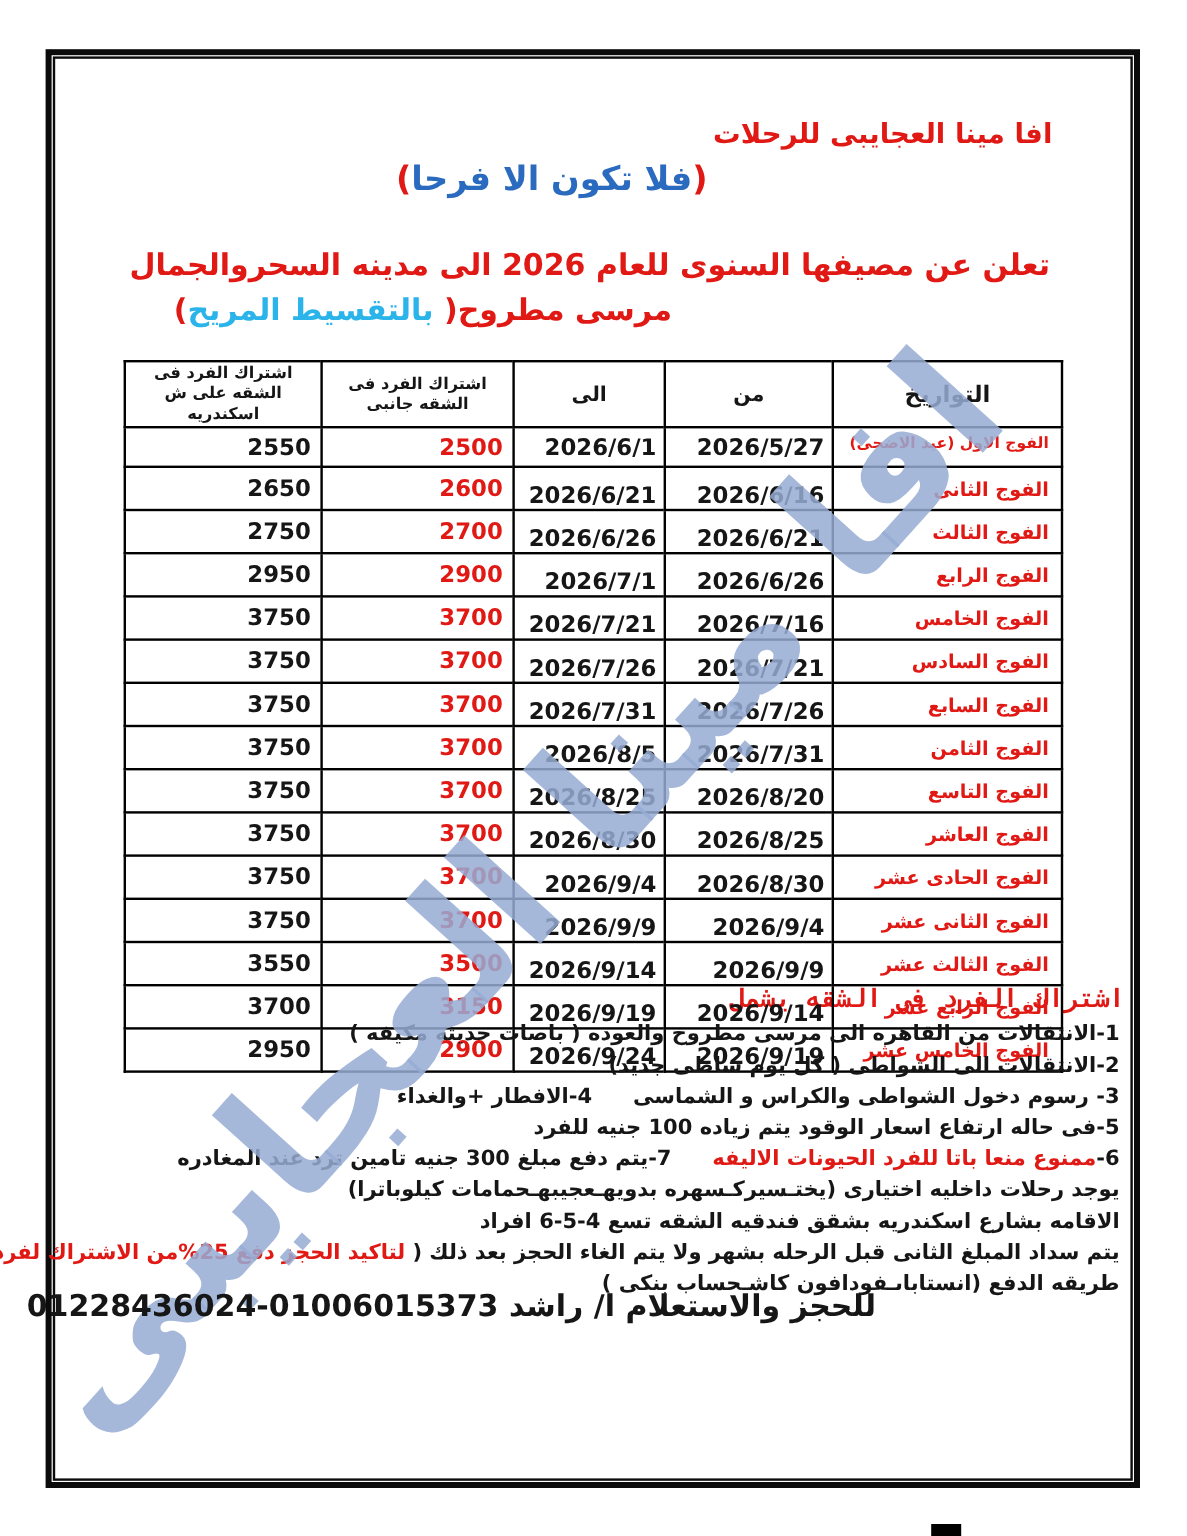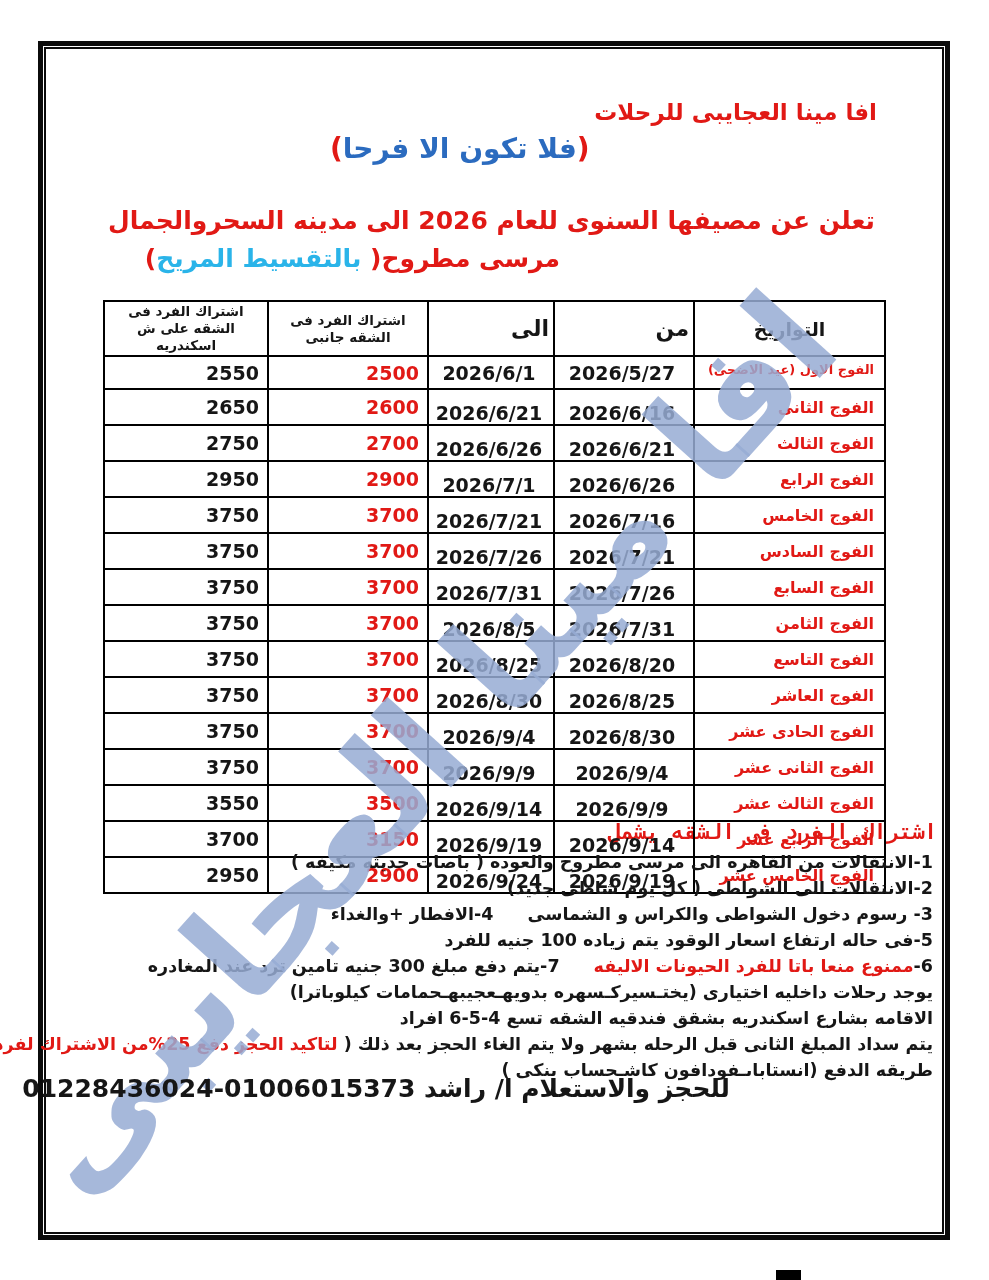--- a/index.html
+++ b/index.html
@@ -26,27 +26,27 @@
     transform:rotate(-48deg);font-size:142px;line-height:180px;
     color:rgba(151,171,212,0.85);white-space:nowrap;z-index:3;
     pointer-events:none;direction:rtl;
   }
 
   
   .tbl{position:absolute;left:103px;top:300px;border-collapse:collapse;direction:rtl;z-index:1;table-layout:fixed;}
   .tbl th,.tbl td{border:2px solid #000;box-sizing:border-box;overflow:hidden;}
   .tbl th{height:45px;vertical-align:middle;padding:1px 4px;}
   .th-dates{font-size:19px;}
-  .th-date{font-size:22px;text-align:right;}
+  .th-date{font-size:17px;text-align:center;}
   .th-price{font-size:13.5px;text-align:center;line-height:17px;}
   .tbl td{height:28px;vertical-align:middle;}
   .tbl tr.r1 td{height:33px;vertical-align:top;padding-top:5px;}
   td.g{text-align:right;padding:0 10px 0 2px;font-size:16px;color:#e11915;white-space:nowrap;}
   tr.r1 td.g{font-size:13px;}
-  td.d{text-align:center;padding:12px 6px 0 2px;font-size:19px;}
+  td.d{text-align:right;padding:12px 6px 0 2px;font-size:19px;}
   td.p{text-align:right;padding:0 8px 0 2px;font-size:19px;}
   td.p.side{color:#e11915;margin-left:32px;}
 
   
   .notes-heading{position:absolute;right:52px;top:820px;font-size:21px;color:#e11915;direction:rtl;white-space:nowrap;font-family:Liberation Mono, monospace;}
   .notes{position:absolute;right:56px;top:849px;direction:rtl;font-size:17.5px;line-height:26px;white-space:nowrap;z-index:2;}
   .note-red{color:#e11915;}
   .sp{display:inline-block;width:34px;}
   .contact{position:absolute;right:259px;top:1074px;font-size:25px;direction:rtl;white-space:nowrap;z-index:4;background:transparent;}
 

